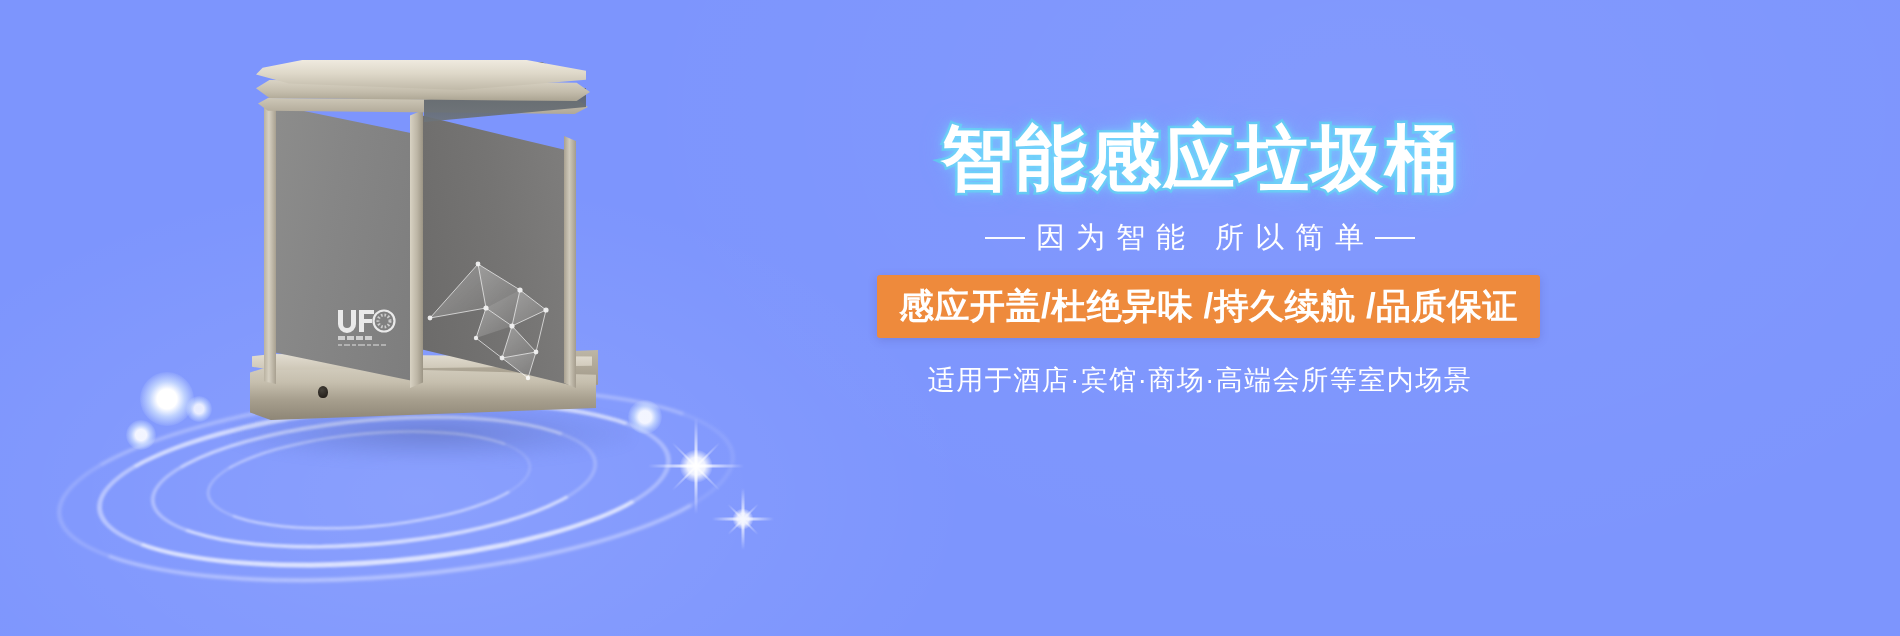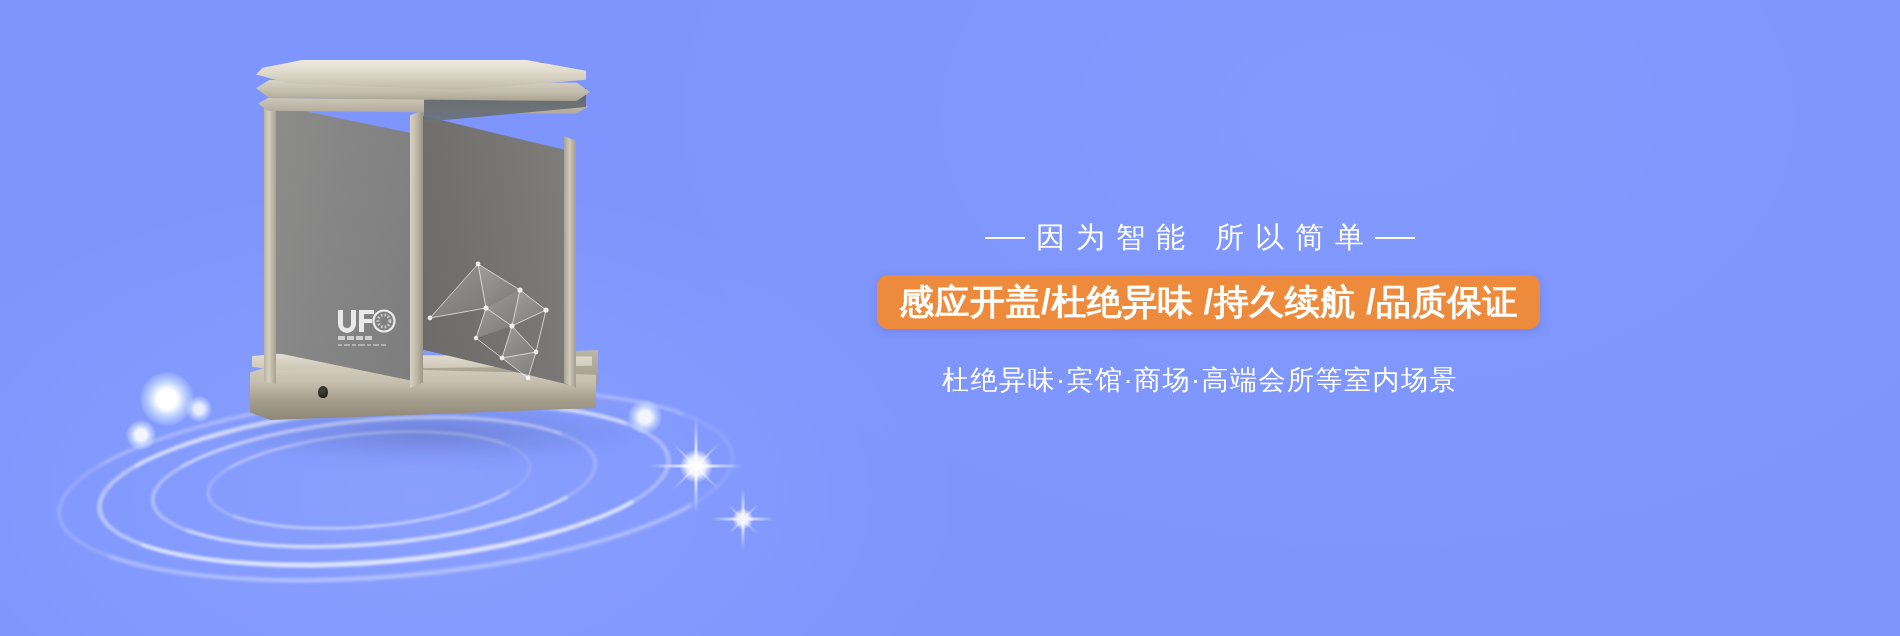--- a/index.html
+++ b/index.html
@@ -235,26 +235,26 @@
     font-size: 29px;
     letter-spacing: 11px;
     font-weight: 400;
     white-space: nowrap;
     text-indent: 11px;
   }
 
   #feature-pill {
     position: absolute;
     left: -3px; top: 275px;
-    height: 54px;
+    height: 63px;
     padding: 0 22px;
     display: flex;
     align-items: center;
     background: #ee8a3c;
-    border-radius: 11px;
+    border-radius: 3px;
     box-shadow: 0 2px 10px rgba(60,52,120,.18);
   }
   #feature-pill-text {
     font-size: 35px;
     font-weight: 700;
     color: #ffffff;
     letter-spacing: .5px;
     white-space: nowrap;
   }
 
@@ -383,28 +383,29 @@
       <div id="bin-lid-dark"></div>
       <div id="bin-lid-band"></div>
       <div id="bin-lid-open"></div>
       <div id="bin-lid-top"></div>
 
     </div>
   </div>
 
   <div id="copy">
 
+    <div id="headline">智能感应垃圾桶</div>
 
     <div id="subline">
       <span class="rule"></span>
       <span id="subline-text">因为智能 所以简单</span>
       <span class="rule"></span>
     </div>
 
     <div id="feature-pill">
       <span id="feature-pill-text">感应开盖/杜绝异味 /持久续航 /品质保证</span>
     </div>
 
-    <div id="scene-line">杜绝异味·宾馆·商场·高端会所等室内场景</div>
+    <div id="scene-line">适用于酒店·宾馆·商场·高端会所等室内场景</div>
 
   </div>
 
 </div>
 
 </body></html>

